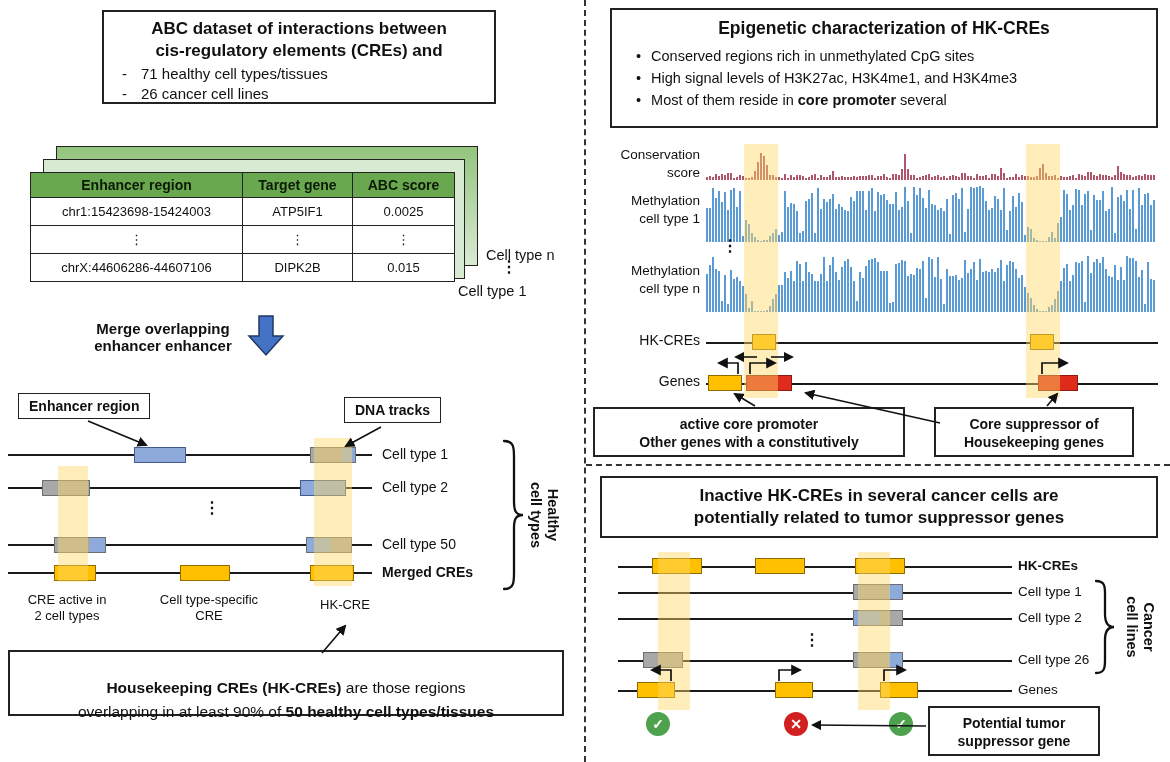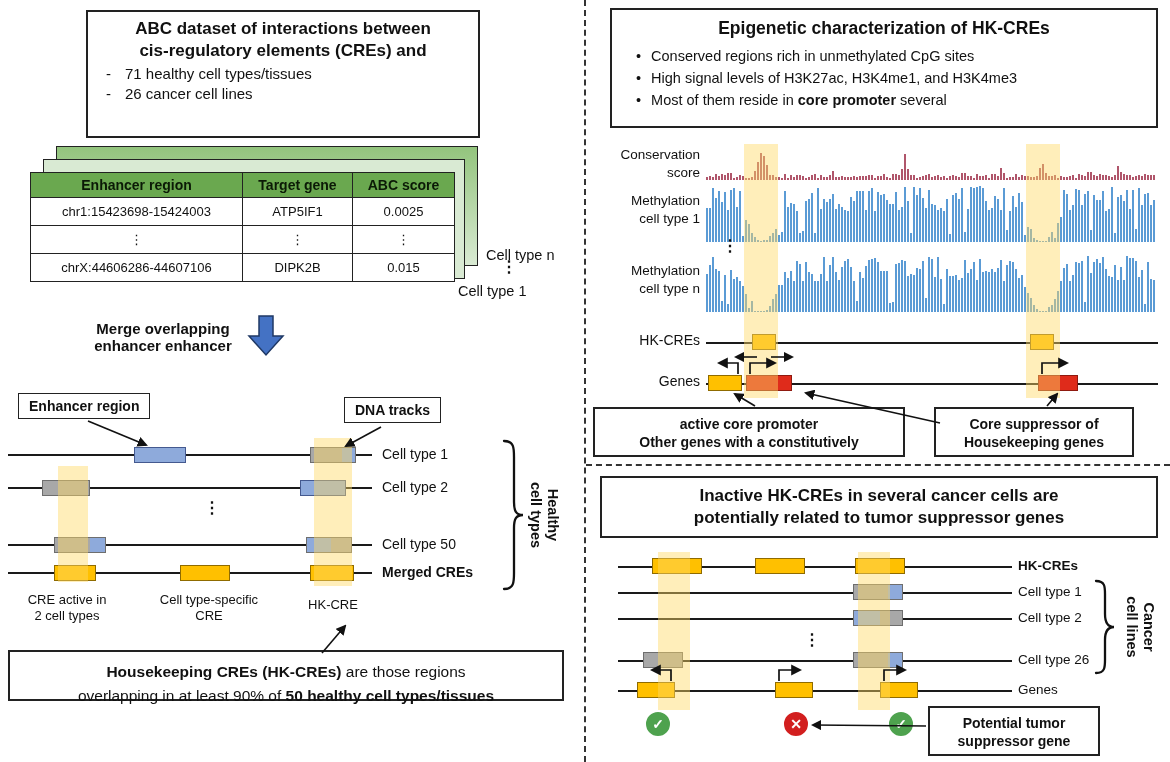--- a/index.html
+++ b/index.html
@@ -39,21 +39,21 @@
 </head>
 <body>
 
 <div id="fig">
 
   <div class="divider-v" style="left:584px;top:0;height:762px"></div>
   <div class="divider-h" style="left:586px;top:464px;width:584px"></div>
 
   <div>
 
-    <div class="box" style="left:86px;top:10px;width:394px;height:128px">
+    <div class="box" style="left:102px;top:10px;width:394px;height:94px">
       <div class="ttl">
         <div>ABC dataset of interactions between</div>
         <div>cis-regulatory elements (CREs) and</div>
       </div>
       <div class="ditem"><span>-</span><span class="dtxt">71 healthy cell types/tissues</span></div>
       <div class="ditem"><span>-</span><span class="dtxt">26 cancer cell lines</span></div>
     </div>
 
     <div class="sheet" style="left:56px;top:146px;width:422px;height:120px;background:linear-gradient(180deg,var(--sheet-green-dark),var(--sheet-green-light));z-index:1"></div>
     <div class="sheet" style="left:43px;top:159px;width:422px;height:120px;background:var(--sheet-green-light);z-index:2"></div>
@@ -132,23 +132,23 @@
     </div>
 
     <div class="cap" style="left:12px;top:592px;width:110px">
       <div>CRE active in</div>
       <div>2 cell types</div>
     </div>
     <div class="cap" style="left:146px;top:592px;width:126px">
       <div>Cell type-specific</div>
       <div>CRE</div>
     </div>
-    <div class="cap" style="left:298px;top:597px;width:70px">HK-CRE</div>
-
-    <div class="box" style="left:8px;top:650px;width:556px;height:51px;padding-top:8px">
+    <div class="cap" style="left:310px;top:597px;width:70px">HK-CRE</div>
+
+    <div class="box" style="left:8px;top:650px;width:556px;height:66px;padding-top:24px">
       <div class="defline"><b>Housekeeping CREs (HK-CREs)</b><span> are those regions</span></div>
       <div class="defline"><span>overlapping in at least 90% of </span><b>50 healthy cell types/tissues</b></div>
     </div>
   </div>
 
   <div>
 
     <div class="box" style="left:610px;top:8px;width:548px;height:120px">
       <div class="ttl" style="font-size:17.5px;margin-top:7px">Epigenetic characterization of HK-CREs</div>
       <div style="margin:6px 0 0 24px;font-size:14.5px;line-height:1.52">

